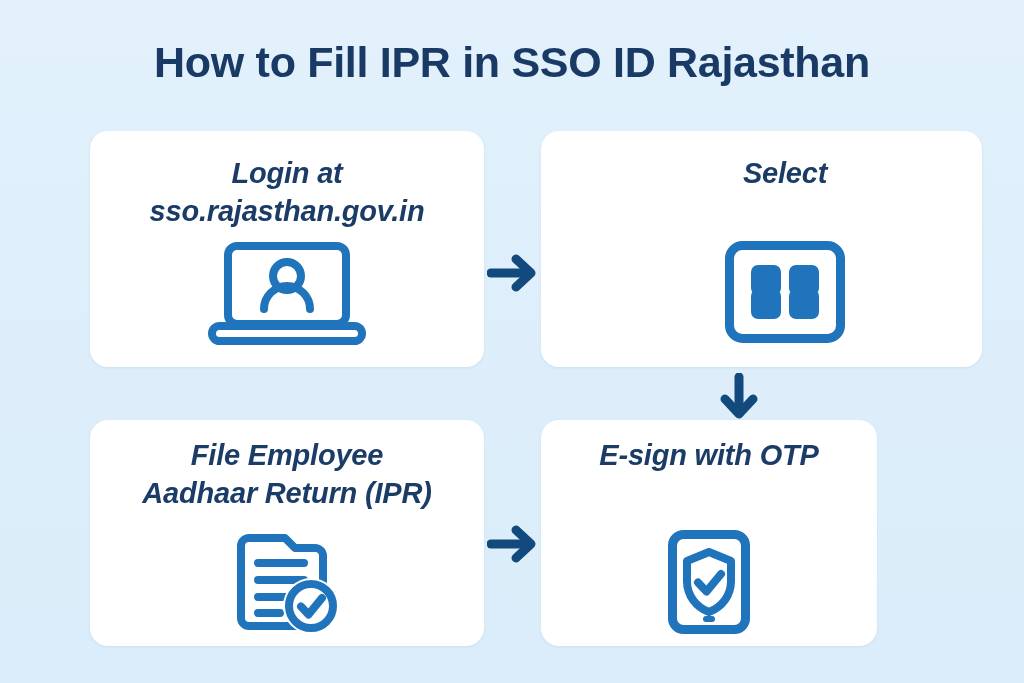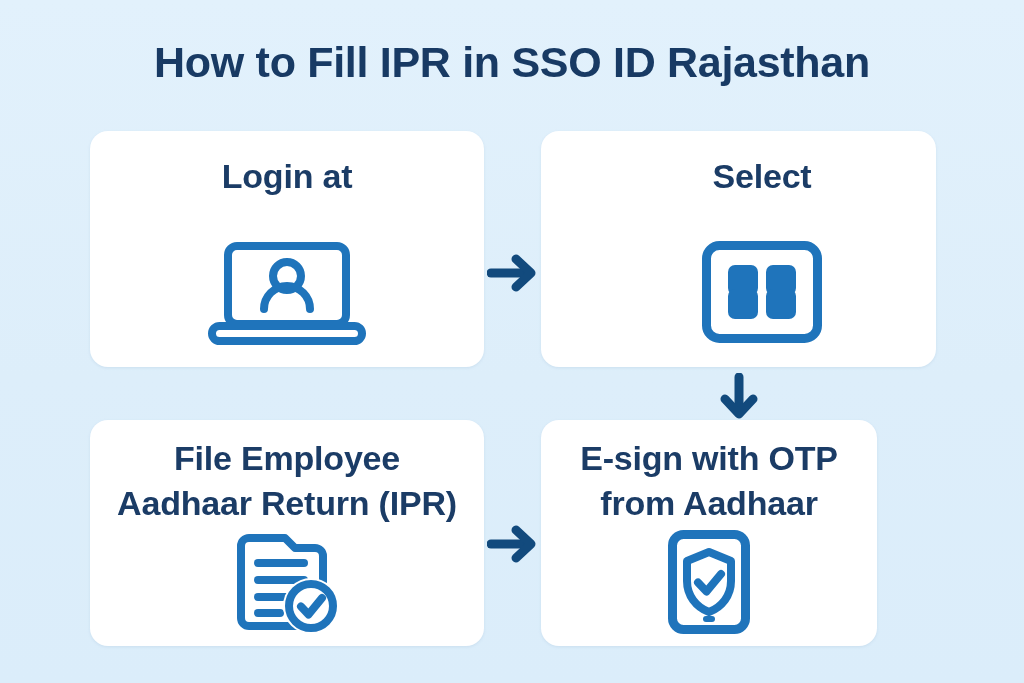--- a/index.html
+++ b/index.html
@@ -41,33 +41,34 @@
     position: absolute;
     background: #ffffff;
     border-radius: 18px;
     box-shadow: 0 1px 3px rgba(120, 160, 195, 0.18);
     display: flex;
     flex-direction: column;
     align-items: center;
   }
 
   .card-tl { left: 90px;  top: 131px; width: 394px; height: 236px; }
-  .card-tr { left: 541px; top: 131px; width: 395px; height: 236px; padding-left: 47px; }
+  .card-tr { left: 541px; top: 131px; width: 441px; height: 236px; padding-left: 47px; }
   .card-bl { left: 90px;  top: 420px; width: 394px; height: 226px; }
   .card-br { left: 541px; top: 420px; width: 336px; height: 226px; }
 
   .card-label {
     margin-top: 23px;
     text-align: center;
-    font-size: 34px;
+    font-size: 29px;
     font-weight: bold;
     line-height: 1.32;
     color: #1b3c66;
     letter-spacing: -0.2px;
     padding: 0 10px;
+    font-style: italic;
   }
 
   .card-bl .card-label,
   .card-br .card-label { margin-top: 16px; }
 
   .card-icon {
     margin-top: auto;
     margin-bottom: 18px;
     display: flex;
     align-items: center;
@@ -93,20 +94,21 @@
 </head>
 <body>
 
 <div class="infographic">
 
   <div class="title">How to Fill IPR in SSO ID Rajasthan</div>
 
   <div class="card card-tl">
     <div class="card-label">
       <div>Login at</div>
+      <div>sso.rajasthan.gov.in</div>
     </div>
     <div class="card-icon">
       <svg width="160" height="104" viewBox="0 0 160 104" fill="none">
         <rect x="21" y="5" width="118" height="78" rx="9" stroke="#1f74bb" stroke-width="8"></rect>
         <circle cx="80" cy="35" r="14" stroke="#1f74bb" stroke-width="8"></circle>
         <path d="M57 68c0-12.7 10.3-23 23-23s23 10.3 23 23" stroke="#1f74bb" stroke-width="8" stroke-linecap="round"></path>
         <rect x="5" y="85" width="150" height="15" rx="7.5" stroke="#1f74bb" stroke-width="8"></rect>
       </svg>
     </div>
   </div>
@@ -141,21 +143,20 @@
         <circle cx="82" cy="74" r="28" fill="#ffffff"></circle>
         <circle cx="82" cy="74" r="22" stroke="#1f74bb" stroke-width="8"></circle>
         <path d="M72 74.5l7.5 8L93 66" stroke="#1f74bb" stroke-width="8" stroke-linecap="round" stroke-linejoin="round"></path>
       </svg>
     </div>
   </div>
 
   <div class="card card-br">
     <div class="card-label">
       <div>E-sign with OTP</div>
-      <div>from Aadhaar</div>
     </div>
     <div class="card-icon">
       <svg width="98" height="104" viewBox="0 0 98 104" fill="none">
         <rect x="12.5" y="4.5" width="73" height="95" rx="11" stroke="#1f74bb" stroke-width="9"></rect>
         <path d="M49 22l22 9v20c0 14.5-9 26-22 31-13-5-22-16.5-22-31V31l22-9z" stroke="#1f74bb" stroke-width="8" stroke-linejoin="round"></path>
         <path d="M38 52.5l8.5 9L61 44" stroke="#1f74bb" stroke-width="8" stroke-linecap="round" stroke-linejoin="round"></path>
         <rect x="43" y="86" width="12" height="6" rx="3" fill="#1f74bb"></rect>
       </svg>
     </div>
   </div>

